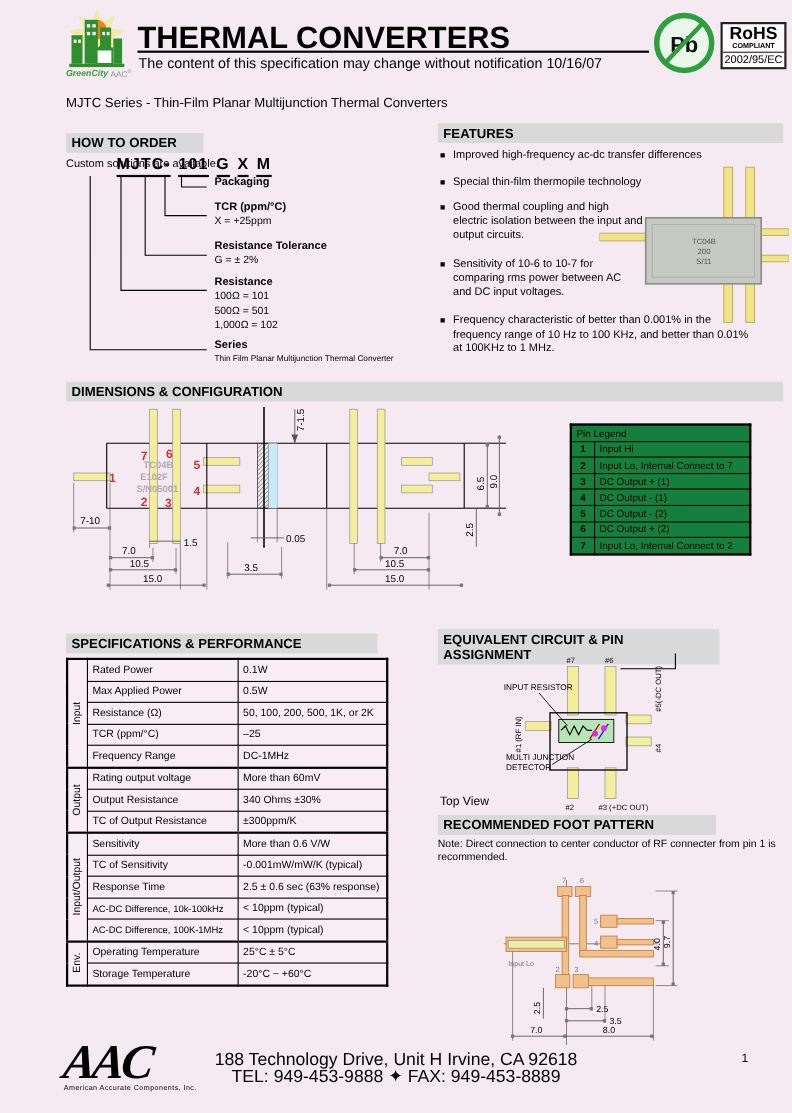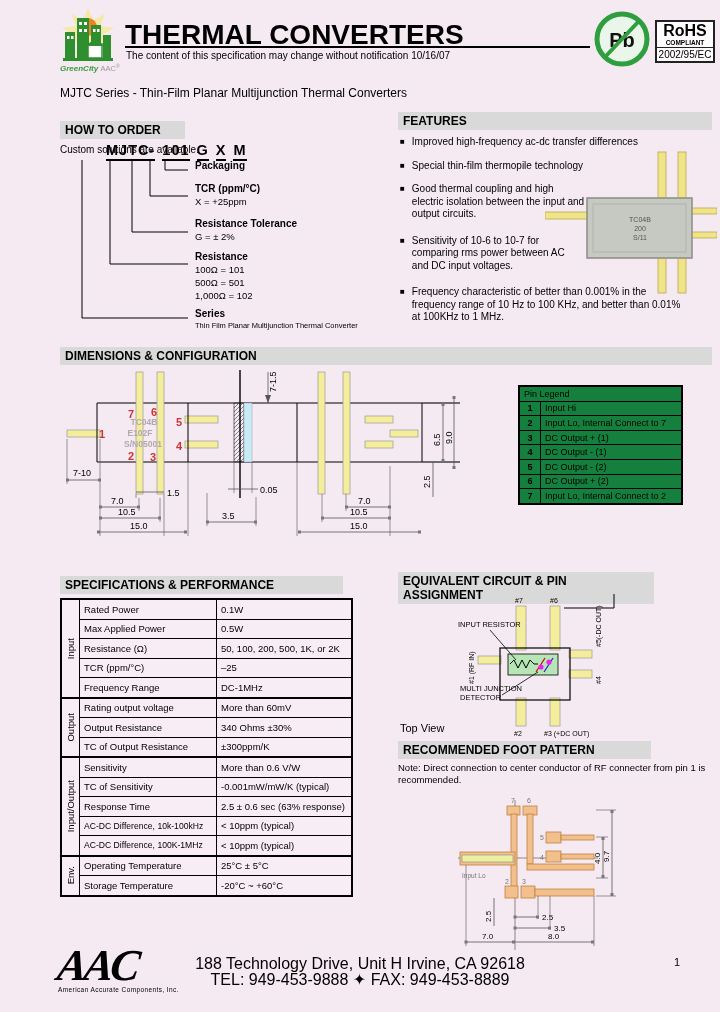--- a/index.html
+++ b/index.html
@@ -4,21 +4,21 @@
 <style>
   html,body{margin:0;padding:0;background:#e8e0e6;}
   .page{position:relative;width:720px;height:1012px;background:#f6eaf2;
         font-family:"Liberation Sans",sans-serif;color:#000;overflow:hidden;}
   .abs{position:absolute;}
   .bar{background:#d9d9d9;font-weight:bold;font-size:12px;padding:2px 5px;line-height:14px;}
   svg text{font-family:"Liberation Sans",sans-serif;}
   
   .doc-title{font-size:28px;font-weight:bold;letter-spacing:0px;}
   .title-rule{height:2px;background:#000;}
-  .notice{font-size:10px;}
+  .notice{font-size:13px;}
   .rohs-box{border:2px solid #222;background:#fdfbfc;text-align:center;width:56px;}
   .rohs-name{font-size:16px;font-weight:bold;line-height:17px;}
   .rohs-comp{font-size:6.5px;font-weight:bold;border-bottom:1px solid #222;padding-bottom:1px;}
   .rohs-dir{font-size:10px;padding:1px 0;}
   .logo-cap{font-size:8px;font-weight:bold;font-style:italic;color:#3a9a3a;}
   .logo-cap .aac{color:#999;font-style:normal;font-weight:normal;font-size:7.5px;}
   
   .series-title{font-size:12px;font-weight:normal;}
   .custom-note{font-size:10px;margin-top:41px;}
   

